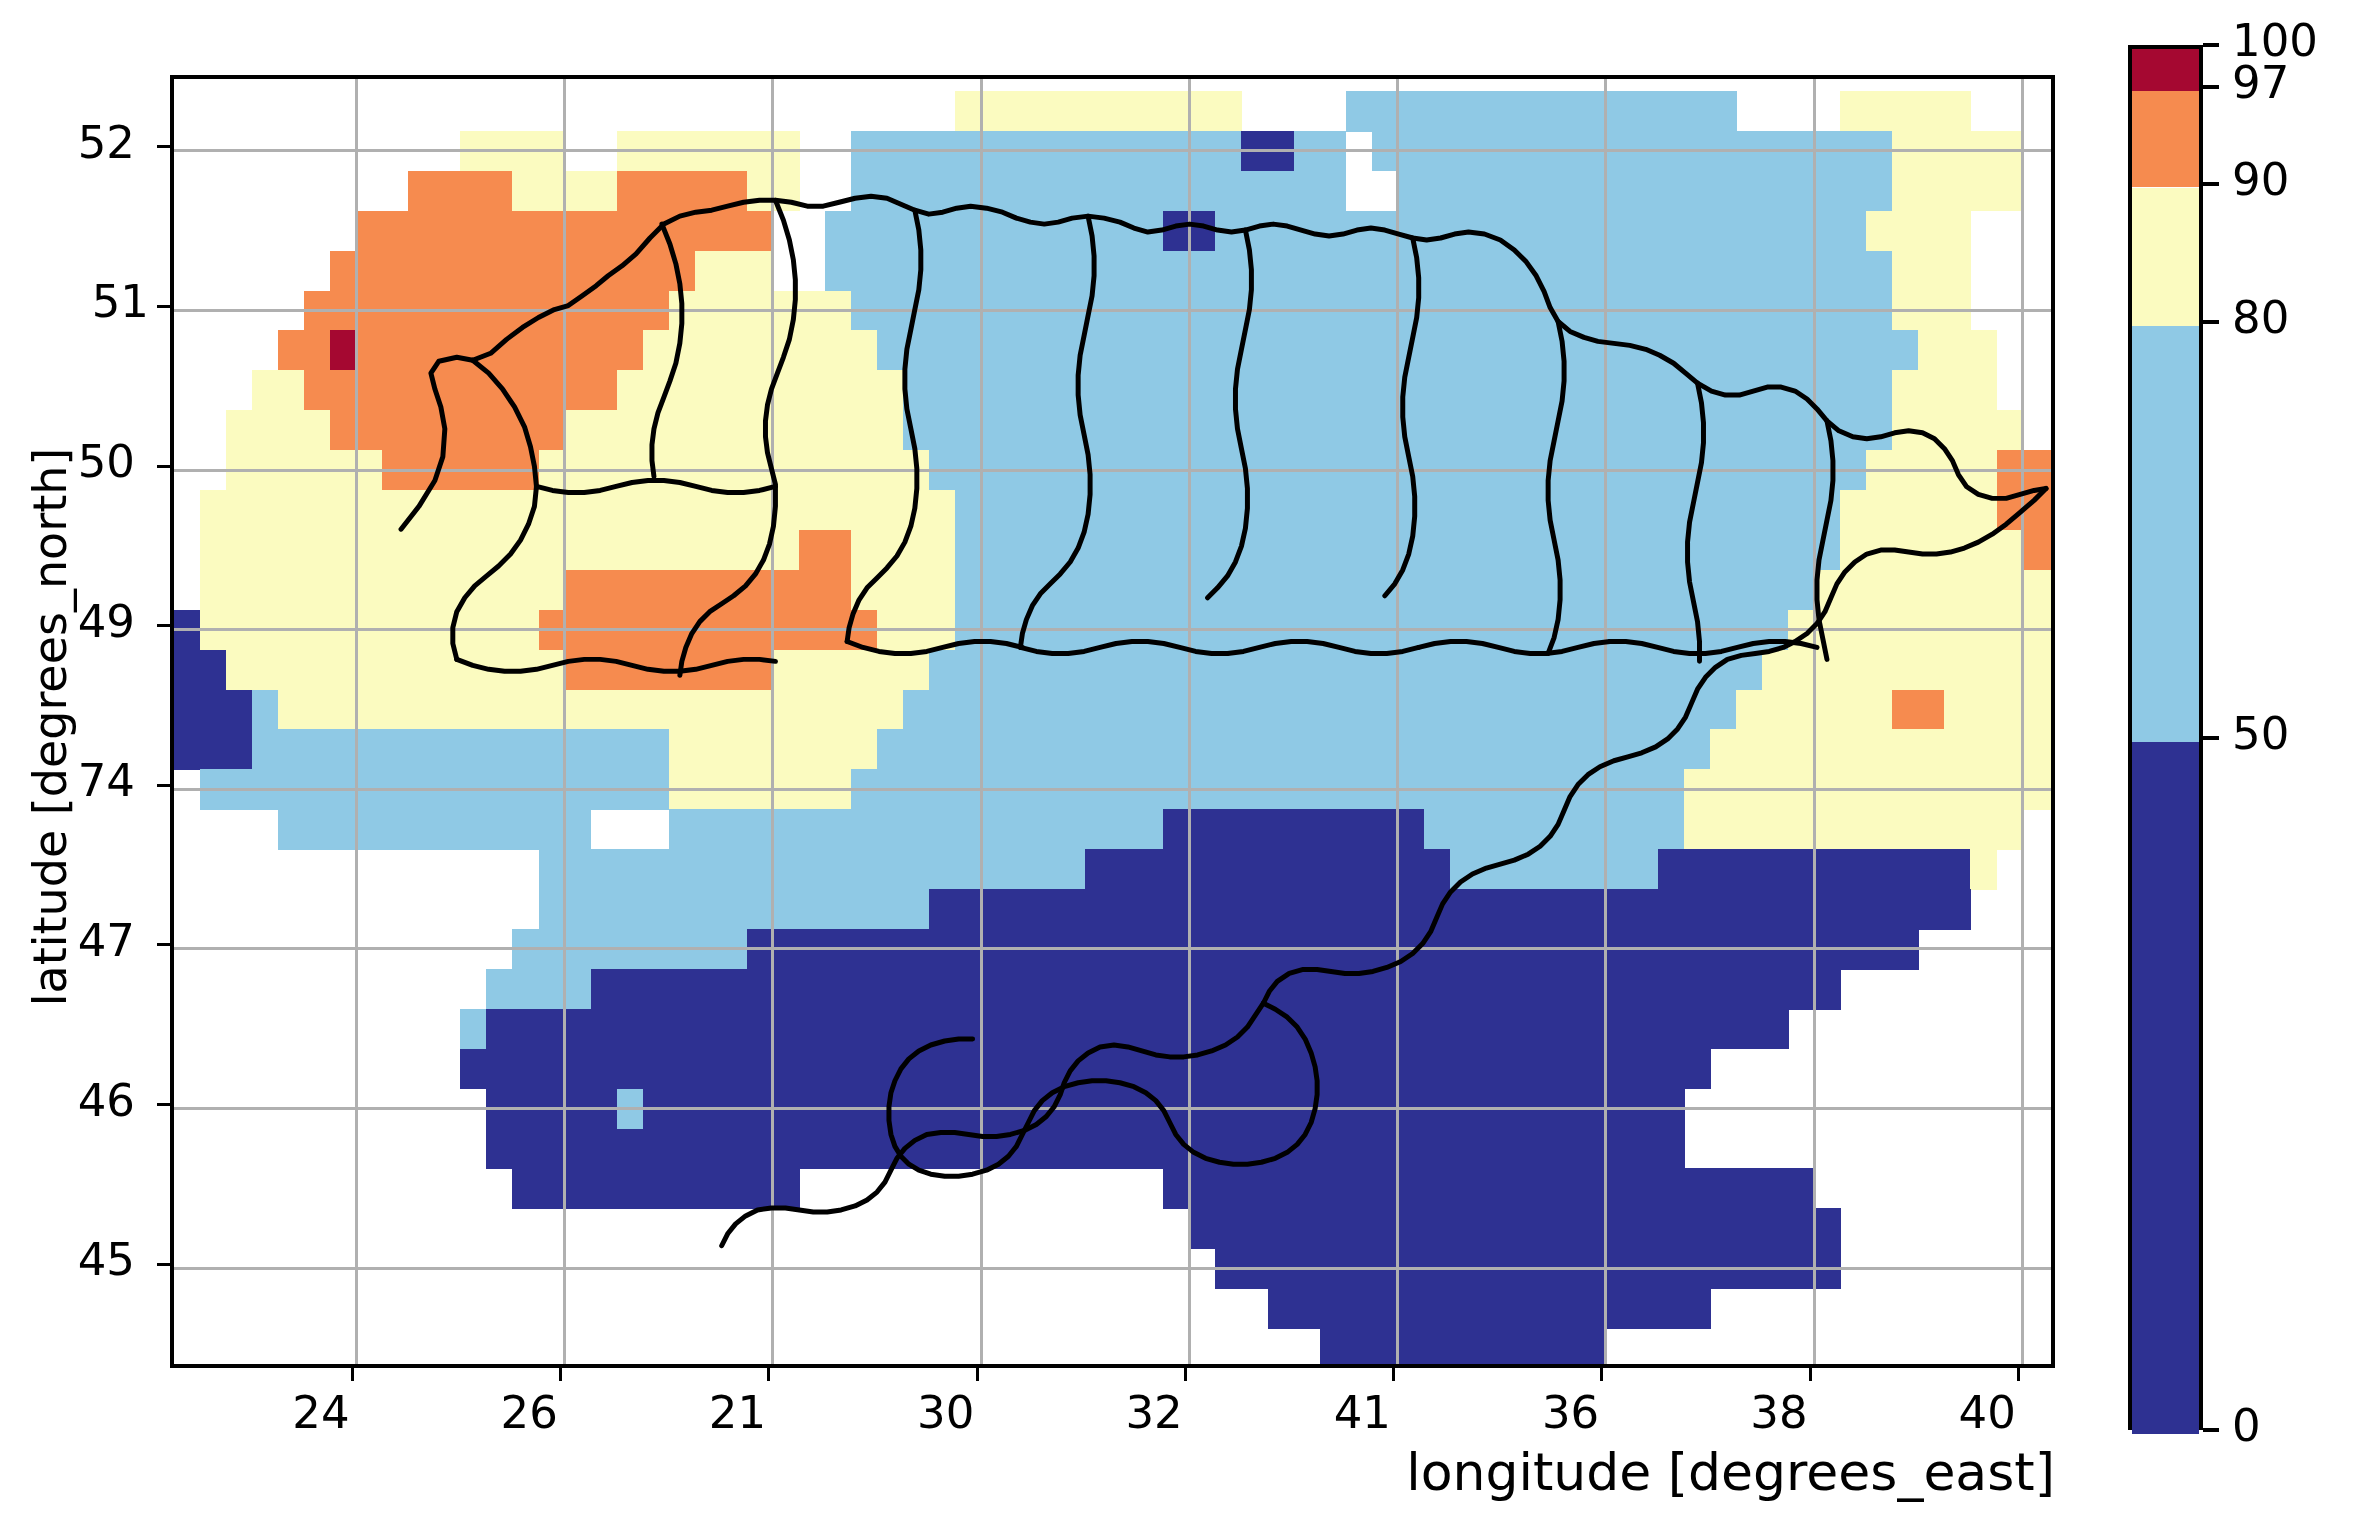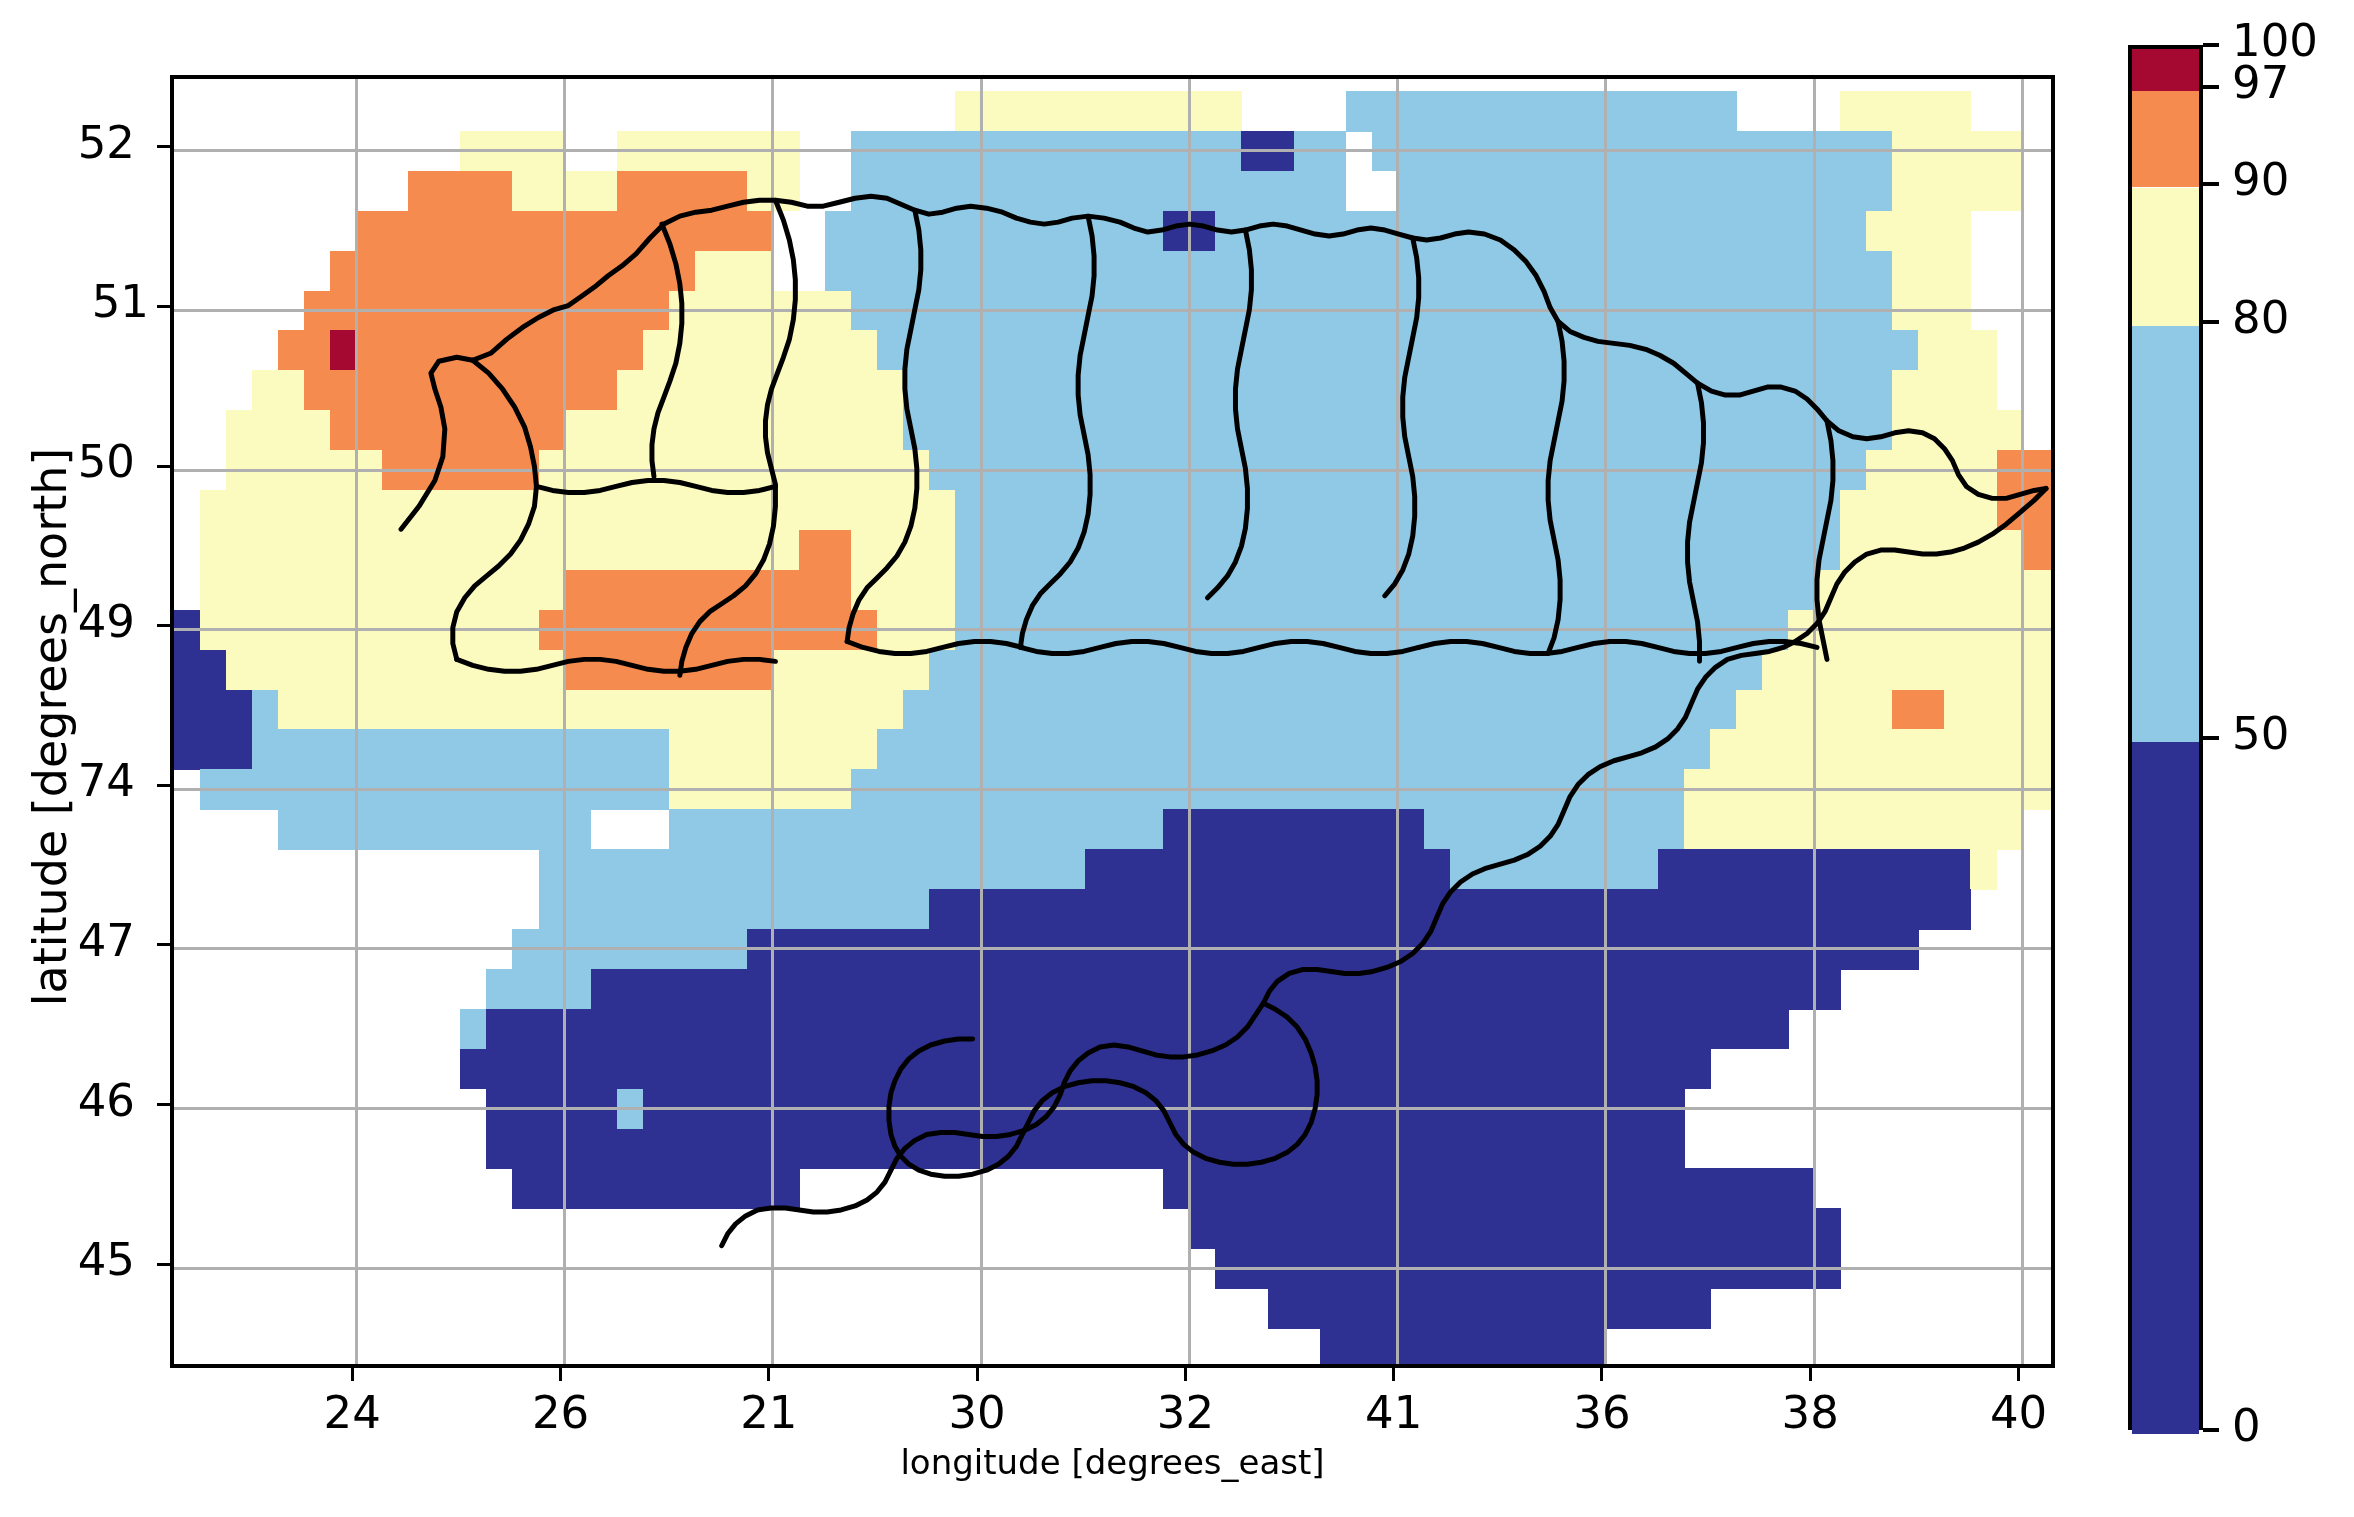--- a/index.html
+++ b/index.html
@@ -24,27 +24,27 @@
   #border-layer{z-index:4;}
 
   .gl{position:absolute;background:#b0b0b0;}
   .gl.v{width:3px;top:0;bottom:0;}
   .gl.h{height:3px;left:0;right:0;}
 
   .cell{position:absolute;}
 
   
   .xtick{position:absolute;width:3px;height:13px;background:#000;top:1368px;}
-  .xticklabel{position:absolute;top:1386px;font-size:45px;color:#000;text-align:center;width:120px;}
+  .xticklabel{position:absolute;top:1386px;font-size:45px;color:#000;width:120px;}
   .ytick{position:absolute;height:3px;width:13px;background:#000;left:157px;}
   .yticklabel{position:absolute;right:2220px;font-size:45px;color:#000;text-align:right;width:120px;}
 
   #xlabel{
-    position:absolute;left:170px;top:1442px;width:1885px;text-align:center;
-    font-size:34px;color:#000;
+    position:absolute;left:170px;top:1442px;width:1885px;text-align:right;
+    font-size:52px;color:#000;
   }
   #ylabel{
     position:absolute;left:-350px;top:700px;width:800px;text-align:center;
     font-size:46px;color:#000;transform:rotate(-90deg);transform-origin:center center;
   }
 
   
   #colorbar{
     position:absolute;left:2128px;top:45px;width:75px;height:1385px;
     border:4px solid #000;box-sizing:border-box;

